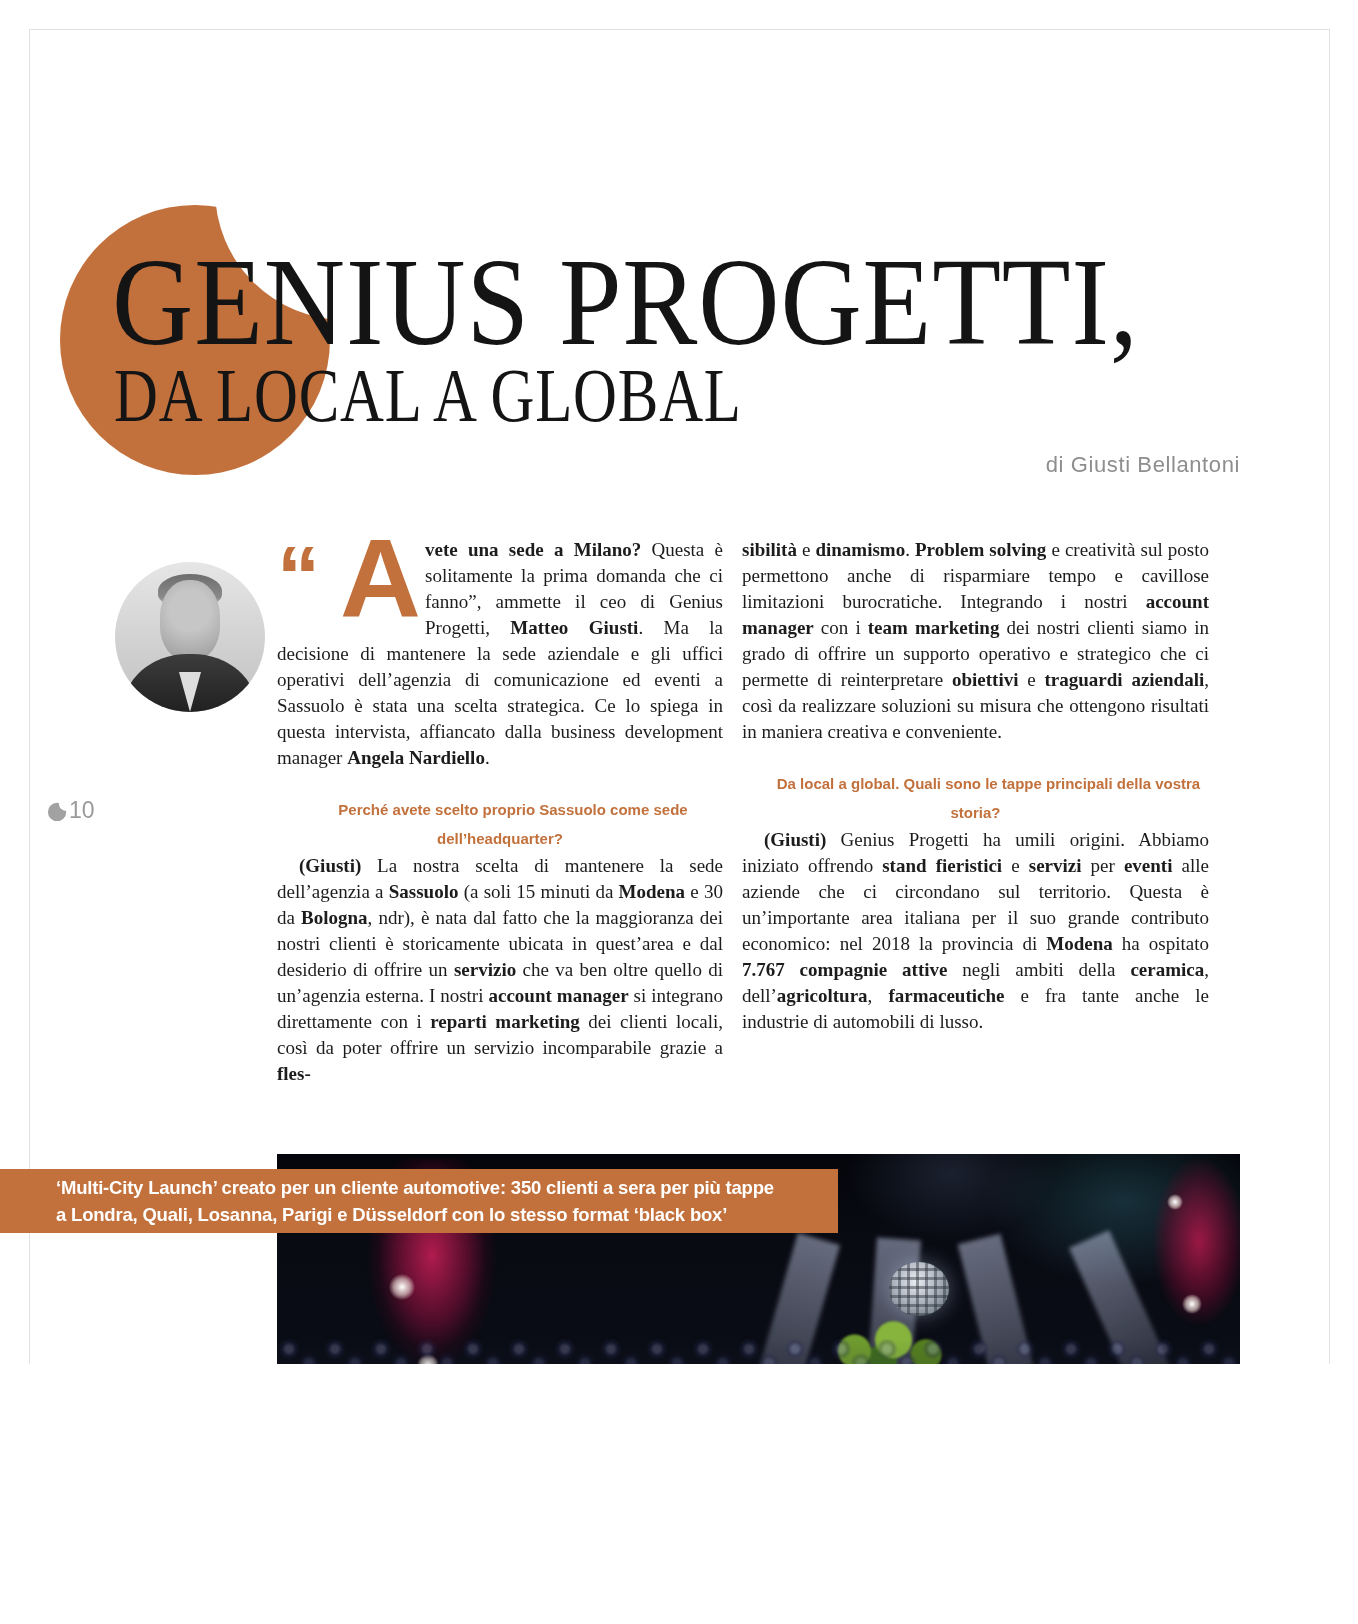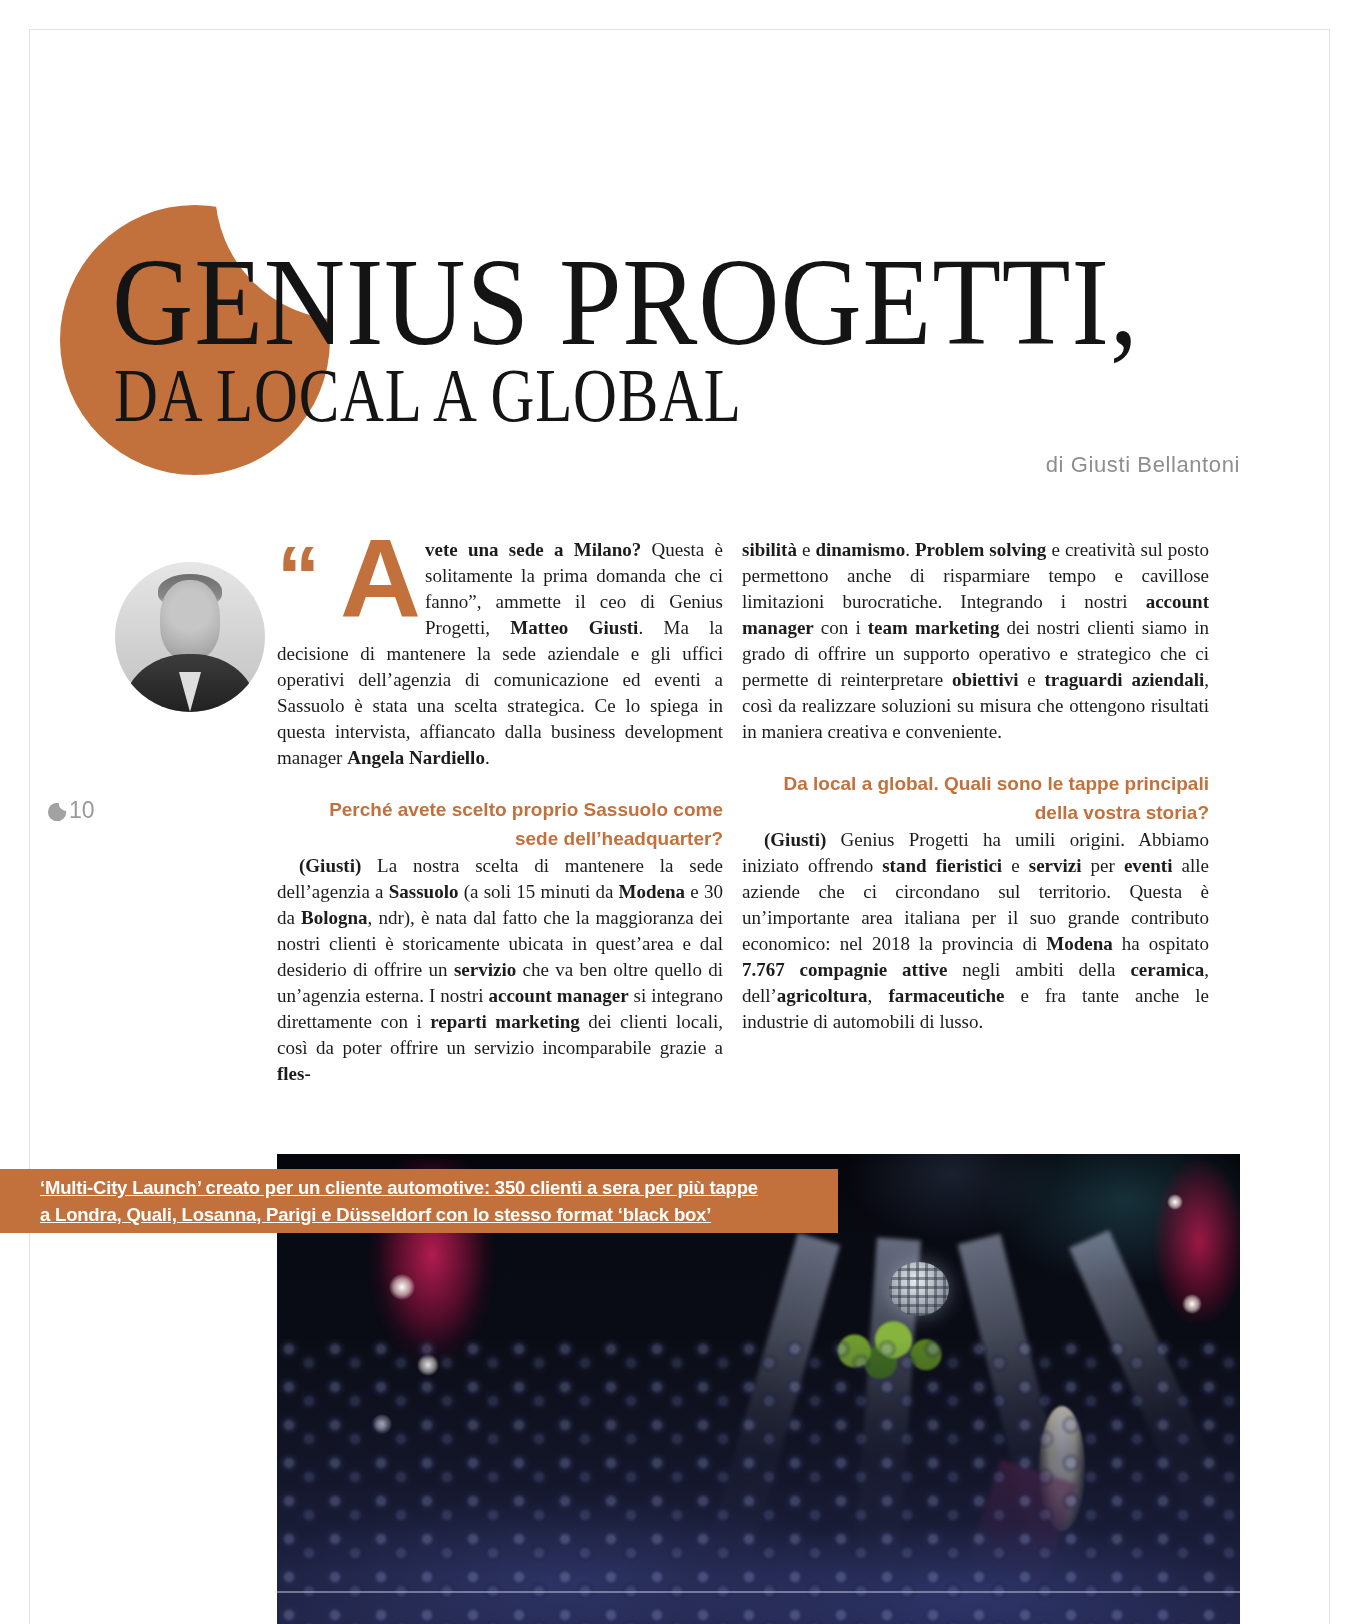--- a/index.html
+++ b/index.html
@@ -1,16 +1,16 @@
 <!DOCTYPE html>
 <html><head>
 <meta charset="utf-8">
 <style>
   html,body{margin:0;padding:0;background:#ffffff;}
-  #page{position:relative;width:1358px;height:1624px;background:#fff;overflow:hidden;
+  #page{position:relative;width:1358px;height:1364px;background:#fff;overflow:hidden;
         font-family:"Liberation Serif",serif;color:#1b1b1b;}
   .frame{position:absolute;left:29px;top:29px;width:1299px;height:1700px;
          border:1px solid #e2e2e2;border-bottom:none;pointer-events:none;}
   
   .blob{position:absolute;border-radius:50%;}
   .blob-orange{left:60px;top:205px;width:270px;height:270px;background:var(--accent);z-index:1;}
   .blob-bite{left:215px;top:60px;width:260px;height:260px;background:#ffffff;z-index:2;}
   .title{position:absolute;left:112px;top:240px;z-index:3;font-size:125px;line-height:1;
          letter-spacing:1px;color:#141414;transform:scaleX(.90);transform-origin:left top;white-space:nowrap;}
   .subtitle{position:absolute;left:114px;top:357px;z-index:3;font-size:76px;line-height:1;
@@ -32,22 +32,22 @@
          font-size:19.5px;line-height:25px;color:#4f4f4f;letter-spacing:.6px;}
   
   .page-marker{position:absolute;left:47px;top:797px;display:flex;align-items:center;
          font-family:"Liberation Sans",sans-serif;font-size:23px;color:#9a9a9a;}
   
   .col{position:absolute;top:537px;font-size:19px;line-height:26px;text-align:justify;color:#1c1c1c;}
   .col1{left:277px;width:446px;}
   .col2{left:742px;width:467px;}
   .col p{margin:0;}
   .indent{text-indent:22px;}
-  .q{font-family:"Liberation Sans",sans-serif;font-weight:bold;font-size:19px;line-height:29px;
-     color:var(--accent);text-indent:26px;text-align:right;margin-top:24px !important;}
+  .q{font-family:"Liberation Sans",sans-serif;font-weight:bold;font-size:15px;line-height:29px;
+     color:var(--accent);text-indent:26px;text-align:center;margin-top:24px !important;}
   .b{font-weight:bold;}
   .dc{position:relative;float:left;width:148px;height:80px;}
   .dc-q{position:absolute;left:0px;top:-4px;font-family:"Liberation Sans",sans-serif;font-weight:bold;
         font-size:86px;line-height:1;color:var(--accent);letter-spacing:-6px;}
   .dc-a{position:absolute;right:4px;top:-14px;font-family:"Liberation Sans",sans-serif;font-weight:bold;
         font-size:112px;line-height:1;color:var(--accent);}
   
   .photo{position:absolute;left:277px;top:1154px;width:963px;height:470px;z-index:1;overflow:hidden;
      background-color:#0a0c15;
      background-image:
@@ -85,21 +85,21 @@
        radial-gradient(ellipse 45% 40% at 30% 85%, rgba(75,85,165,.35), transparent 75%),
        radial-gradient(ellipse 40% 35% at 72% 90%, rgba(70,80,160,.40), transparent 75%),
        linear-gradient(180deg, rgba(10,12,24,0) 0%, rgba(24,27,52,.55) 40%, rgba(42,47,94,.72) 100%);
      background-size:46px 38px,46px 38px,100% 100%,100% 100%,100% 100%;}
   .strip{left:0;top:437px;width:100%;height:2px;background:rgba(195,200,225,.5);}
   
   .banner{position:absolute;left:0;top:1169px;width:838px;height:64px;z-index:6;
      background:var(--accent);color:#fff;font-family:"Liberation Sans",sans-serif;
      font-weight:bold;font-size:18.5px;line-height:27px;letter-spacing:-.2px;
      padding-top:5px;box-sizing:border-box;}
-  .banner div{white-space:nowrap;padding-left:40px;text-decoration:underline;}
+  .banner div{white-space:nowrap;padding-left:56px;}
 </style>
 </head>
 <body>
 
 <div id="page" style="--accent:#c3713c;">
 
   <div class="frame"></div>
 
   <div class="blob blob-orange"></div>
   <div class="blob blob-bite"></div>

